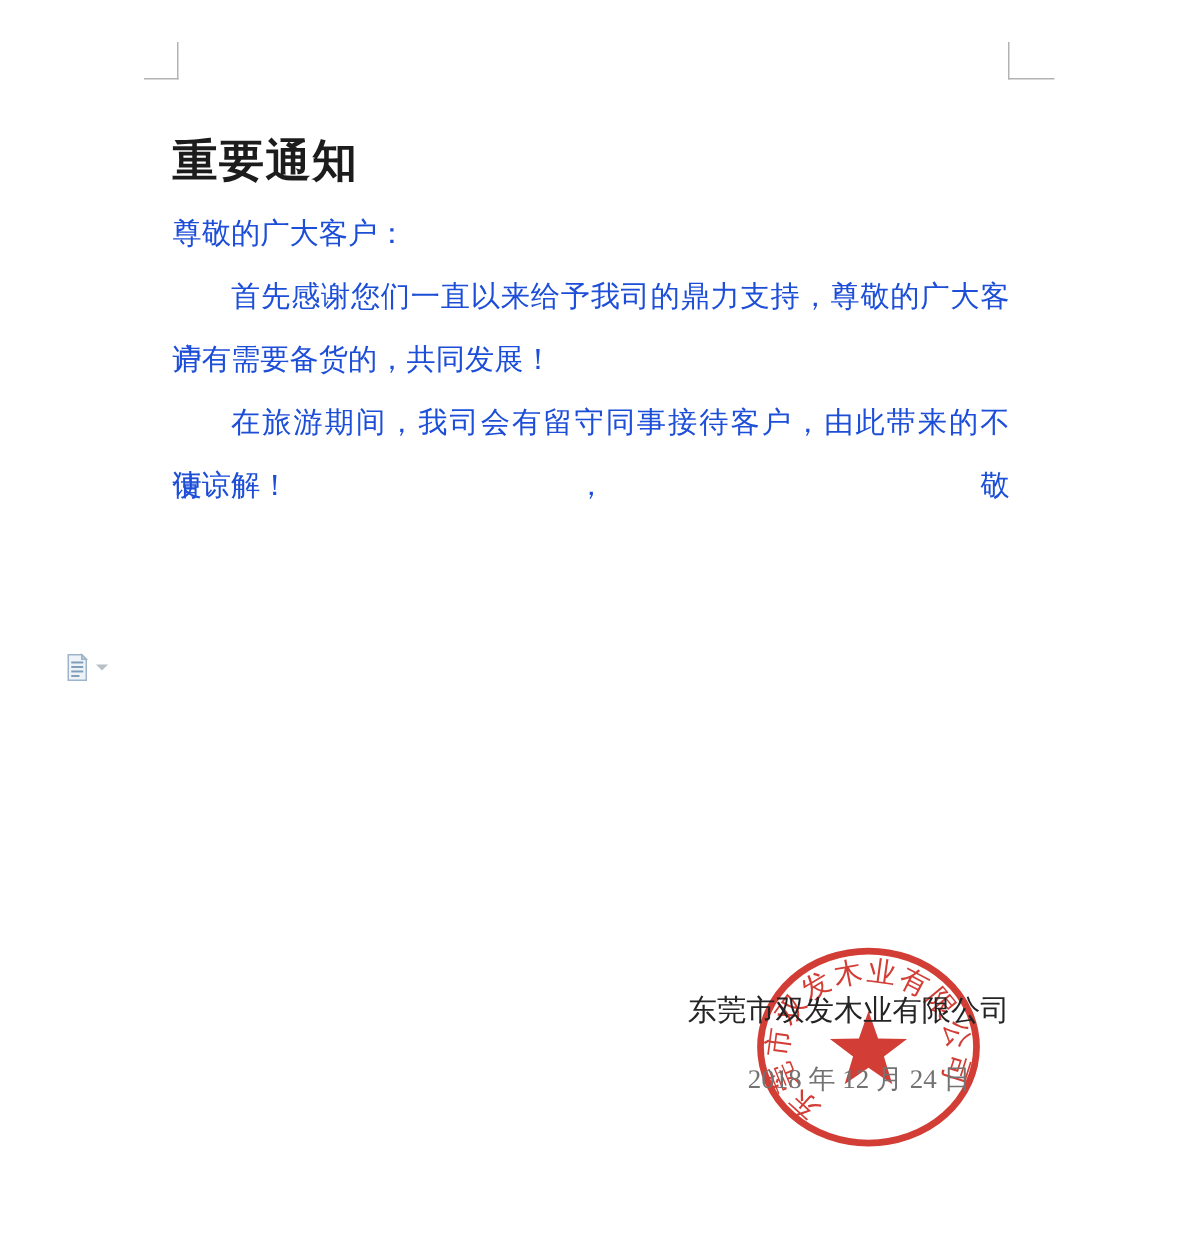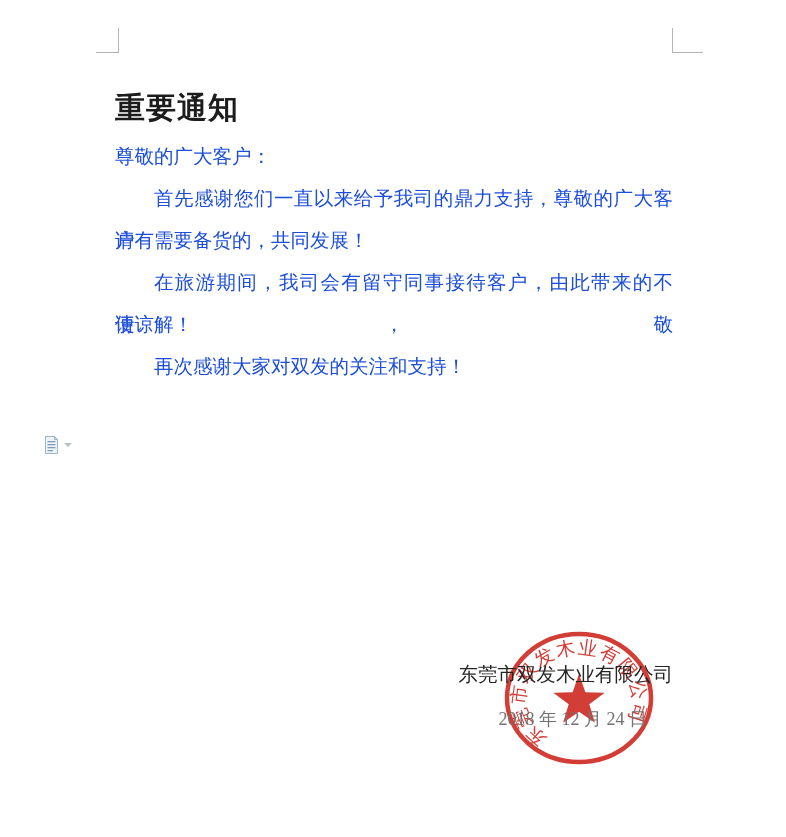--- a/index.html
+++ b/index.html
@@ -127,21 +127,20 @@
 <div class="mark tr-h"></div>
 
 <h1 class="doc-title">重要通知</h1>
 
 <div class="body-block">
   <div class="line">尊敬的广大客户：</div>
   <div class="line indent justify">首先感谢您们一直以来给予我司的鼎力支持，尊敬的广大客户</div>
   <div class="line">请有需要备货的，共同发展！</div>
   <div class="line indent justify">在旅游期间，我司会有留守同事接待客户，由此带来的不便，敬</div>
   <div class="line">请谅解！</div>
-  <div class="line indent">再次感谢大家对双发的关注和支持！</div>
 </div>
 
 <svg class="seal" viewBox="0 0 156 138" xmlns="http://www.w3.org/2000/svg" aria-hidden="true">
   <defs>
     <path id="sealArc" d="M 47,108.7 A 54,46 0 1 1 109,108.7" fill="none"></path>
   </defs>
   <ellipse cx="78" cy="69" rx="72" ry="64" fill="none" stroke-width="4.5" stroke="#cc231a"></ellipse>
   <path d="M 78,45 L 71.6,63.3 L 52.3,63.7 L 67.7,75.3 L 62.1,93.8 L 78,82.8 L 93.9,93.8 L 88.3,75.3 L 103.7,63.7 L 84.4,63.3 Z" fill="#cc231a"></path>
   <text font-size="19" letter-spacing="1.5" font-family="Liberation Serif, DejaVu Serif, serif" fill="#cc231a">
     <textPath href="#sealArc">东莞市双发木业有限公司</textPath>

